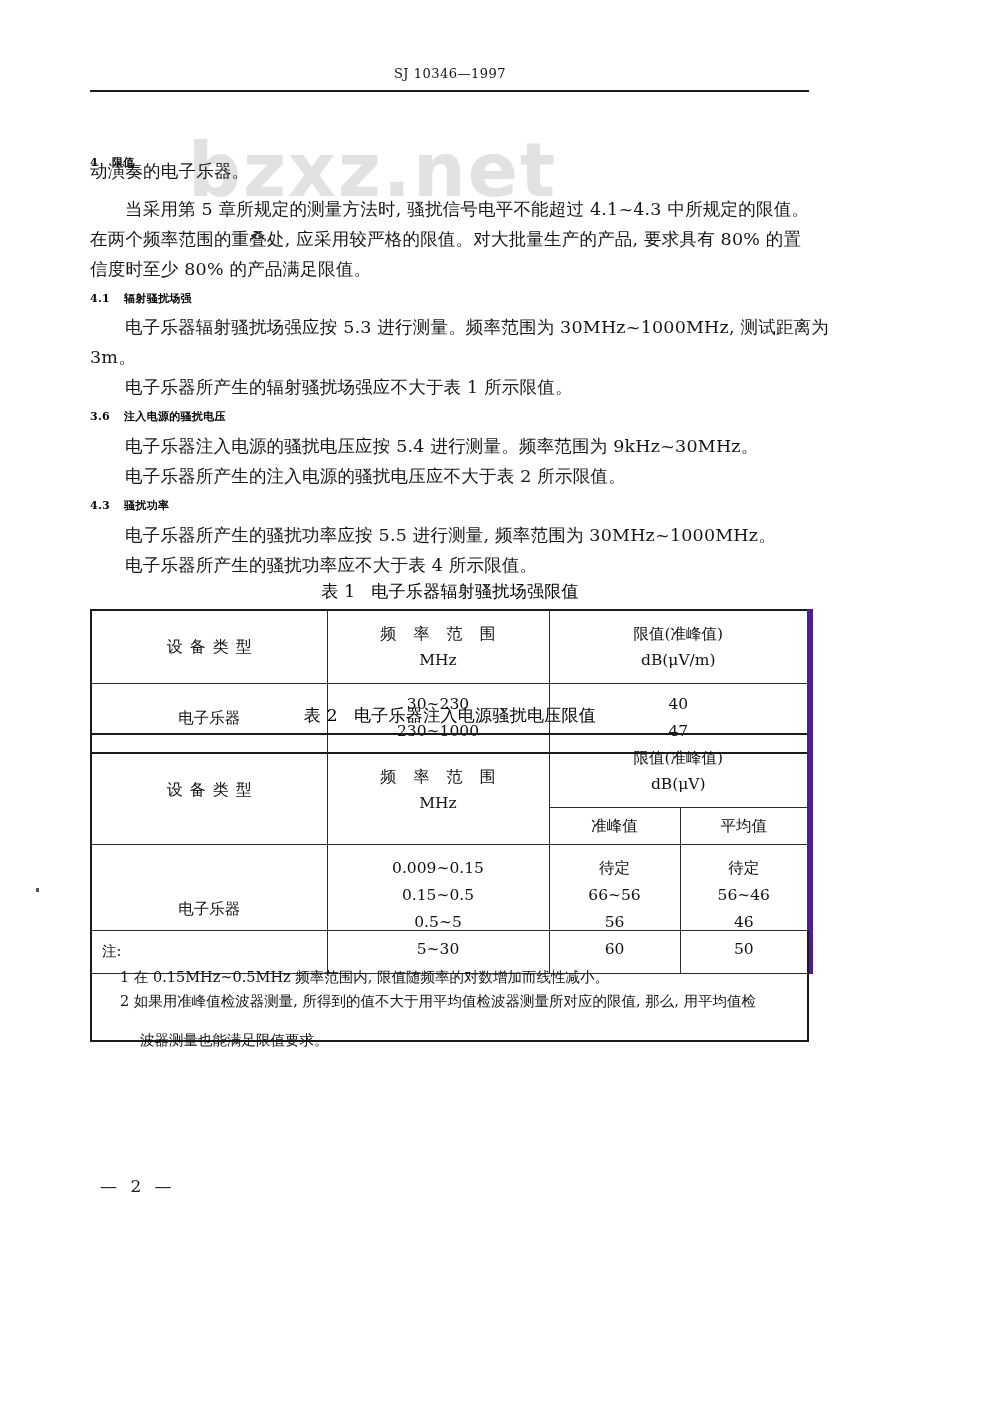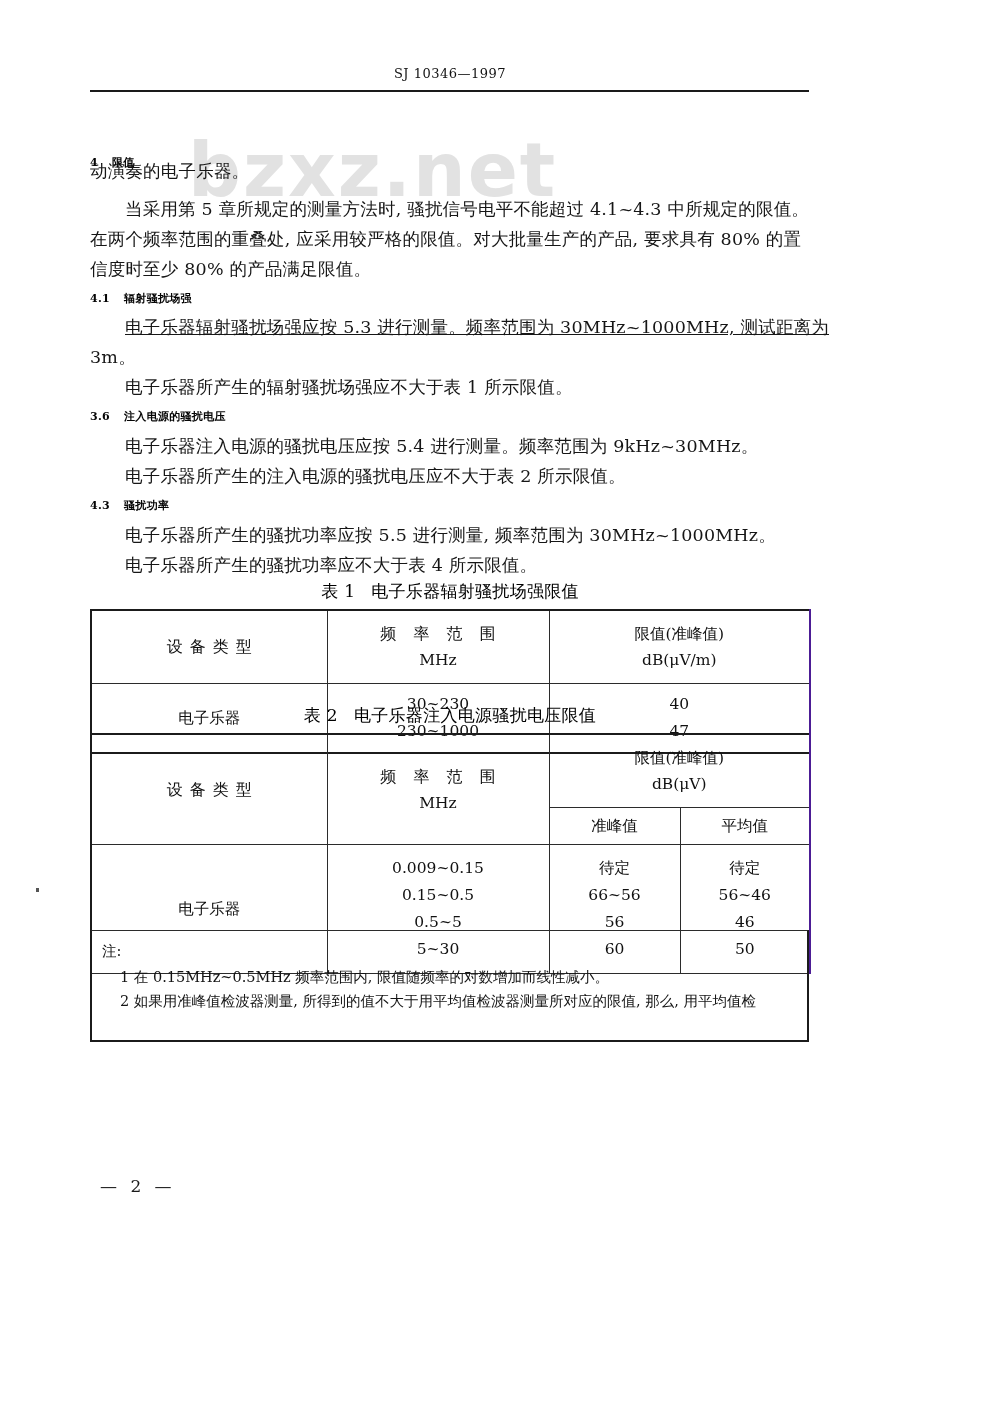--- a/index.html
+++ b/index.html
@@ -112,21 +112,21 @@
     color: #111;
   }
   .tbl td {
     border: 1px solid #2b2b2b;
     text-align: center;
     vertical-align: middle;
     padding: 0;
     line-height: 26px;
   }
   .tbl .outer-l { border-left: 2px solid #1b1b1b; }
-  .tbl .outer-r { border-right: 2px solid #4c1d95; }
+  .tbl .outer-r { border-right: 6px solid #4c1d95; }
   .tbl .outer-t { border-top: 2px solid #1b1b1b; }
   .tbl .outer-b { border-bottom: 2px solid #1b1b1b; }
 
   .devtype { letter-spacing: 7px; text-indent: 7px; font-size: 16px; }
   .hdr2 { letter-spacing: 6px; text-indent: 6px; font-size: 16px; }
   .unitline { letter-spacing: 0; font-size: 15.5px; }
   .stack { display:block; }
   .val { display:block; line-height: 27px; }
 
   
@@ -189,21 +189,21 @@
       <span class="hnum">4</span><span class="htxt">限值</span>
     </div>
 
     <div class="para" style="left:125px; top:194px;">当采用第 5 章所规定的测量方法时, 骚扰信号电平不能超过 4.1~4.3 中所规定的限值。</div>
     <div class="para" style="left:90px; top:224px;">在两个频率范围的重叠处, 应采用较严格的限值。对大批量生产的产品, 要求具有 80% 的置</div>
     <div class="para" style="left:90px; top:254px;">信度时至少 80% 的产品满足限值。</div>
 
     <div class="heading" style="left:90px; top:284px;">
       <span class="hnum">4.1</span><span class="htxt">辐射骚扰场强</span>
     </div>
-    <div class="para" style="left:125px; top:312px;text-decoration:underline;">电子乐器辐射骚扰场强应按 5.3 进行测量。频率范围为 30MHz~1000MHz, 测试距离为</div>
+    <div class="para" style="left:125px; top:312px;">电子乐器辐射骚扰场强应按 5.3 进行测量。频率范围为 30MHz~1000MHz, 测试距离为</div>
     <div class="para" style="left:90px; top:342px;">3m。</div>
     <div class="para" style="left:125px; top:372px;">电子乐器所产生的辐射骚扰场强应不大于表 1 所示限值。</div>
 
     <div class="heading" style="left:90px; top:402px;">
       <span class="hnum">3.6</span><span class="htxt">注入电源的骚扰电压</span>
     </div>
     <div class="para" style="left:125px; top:431px;">电子乐器注入电源的骚扰电压应按 5.4 进行测量。频率范围为 9kHz~30MHz。</div>
     <div class="para" style="left:125px; top:461px;">电子乐器所产生的注入电源的骚扰电压应不大于表 2 所示限值。</div>
 
     <div class="heading" style="left:90px; top:491px;">
@@ -296,19 +296,20 @@
             <span class="val">50</span>
           </td>
         </tr>
       </tbody>
     </table>
 
     <div class="notebox" style="top:930px; height:112px;">
       <p class="note-title">注:</p>
       <p class="note-item">1 在 0.15MHz~0.5MHz 频率范围内, 限值随频率的对数增加而线性减小。</p>
       <p class="note-item wrap">2 如果用准峰值检波器测量, 所得到的值不大于用平均值检波器测量所对应的限值, 那么, 用平均值检</p>
+      <p class="note-cont">波器测量也能满足限值要求。</p>
     </div>
 
   </div>
 
   <div class="pagenum">— 2 —</div>
 
 </div>
 
 </body></html>

